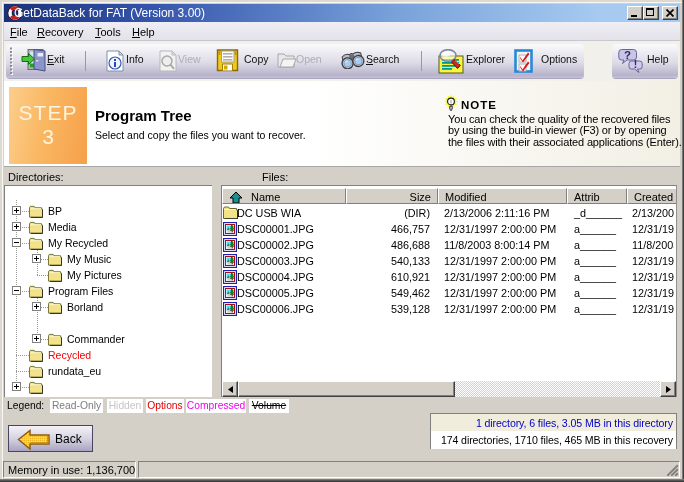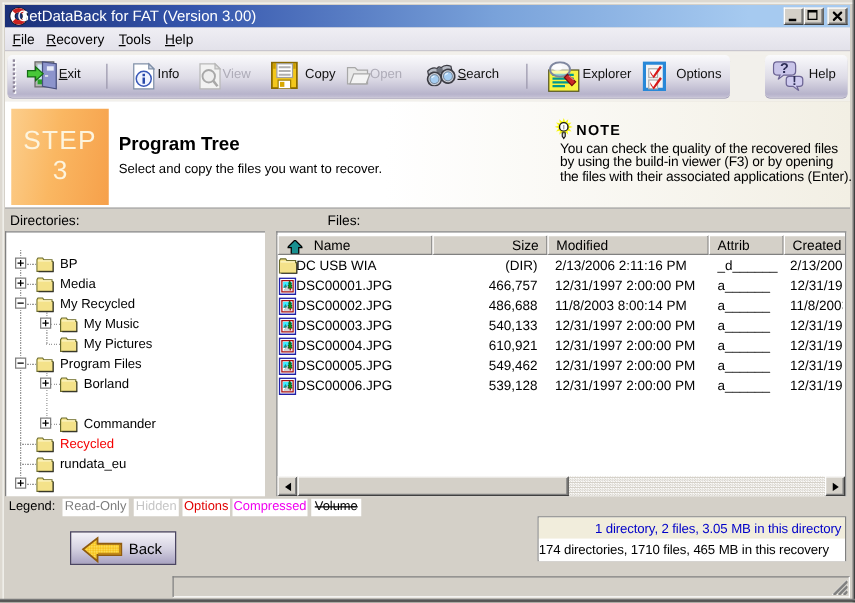--- a/index.html
+++ b/index.html
@@ -83,29 +83,29 @@
   border-top:1px solid #ffffff; border-left:1px solid #ffffff;
   border-right:1px solid #404040; border-bottom:1px solid #404040;
   box-shadow:inset -1px -1px 0 #808080;
 }
 
 #legend { position:absolute; left:0px; top:400px; width:684px; height:14px; font-size:10.3px; }
 .lpatch { position:absolute; top:-1px; background:#fff; text-align:center; height:14px; padding-top:1px; }
 
 #backbtn { position:absolute; left:8px; top:425px; width:85px; height:27px;
   background:linear-gradient(#f4f2f8,#d6d3e2 50%,#a9a3c2);
-  border:1px solid #4a4462;margin-left:48px; }
+  border:1px solid #4a4462; }
 #backbtn span { position:absolute; left:46px; top:6px; font-size:12px; }
 
 #infopanel { position:absolute; left:430px; top:413px; width:247px; height:36px;
   border:1px solid #808080; background:#fff; }
 #infopanel .r1 { position:absolute; left:0; top:0; width:100%; height:17px; background:#f1eddc;
   color:#0000c8; text-align:right; padding:3px 3px 0 0; white-space:nowrap; font-size:10.6px; letter-spacing:-0.1px; }
 #infopanel .r2 { position:absolute; left:0; top:17px; width:100%; height:18px; background:#ffffff;
-  color:#000; padding:3px 3px 0 0; white-space:nowrap; font-size:10.6px; letter-spacing:-0.1px; }
+  color:#000; text-align:right; padding:3px 3px 0 0; white-space:nowrap; font-size:10.6px; letter-spacing:-0.1px; }
 
 #statusbar { position:absolute; left:2px; top:459px; width:680px; height:21px; }
 .spanel { position:absolute; top:2px; height:17px; font-size:11px;
   border-top:1px solid #808080; border-left:1px solid #808080;
   border-right:1px solid #ffffff; border-bottom:1px solid #ffffff; background:#d4d0c8; }
 </style>
 </head>
 <body>
 <div id="win"></div>
 <div class="fline" style="left:0;top:0;width:684px;height:2px;background:#ddd9d1"></div>
@@ -558,25 +558,28 @@
           <rect x="1" y="1" width="1" height="1" fill="#f0b820"></rect>
         </pattern>
       </defs>
     <path d="M13 1.5 L13 6 L32 6 L32 15 L13 15 L13 20 L1.5 10.5 Z" fill="url(#dith)" stroke="#905c10" stroke-width="1.5"></path>
     <path d="M31 7 L31 14 L13.5 14" fill="none" stroke="#c08818" stroke-width="1.6"></path>
   </svg>
   <span>Back</span>
 </div>
 
 <div id="infopanel">
-  <div class="r1">1 directory, 2 files, 3.05 MB in this directory</div>
+  <div class="r1">1 directory, 6 files, 3.05 MB in this directory</div>
   <div class="r2">174 directories, 1710 files, 465 MB in this recovery</div>
 </div>
 
 <div id="statusbar">
+  <div class="spanel" style="left:1px;width:133px">
+      <span style="position:absolute;left:4px;top:2px;white-space:nowrap">Memory in use: 1,136,700</span>
+    </div>
   <div class="spanel" style="left:136px;width:542px">
     <svg class="abs" style="right:1px;bottom:1px" width="13" height="13" viewBox="0 0 13 13">
       <path d="M13 1 L1 13" stroke="#ffffff" stroke-width="1"></path>
       <path d="M13 2 L2 13" stroke="#808080" stroke-width="2"></path>
       <path d="M13 5 L5 13" stroke="#ffffff" stroke-width="1"></path>
       <path d="M13 6 L6 13" stroke="#808080" stroke-width="2"></path>
       <path d="M13 9 L9 13" stroke="#ffffff" stroke-width="1"></path>
       <path d="M13 10 L10 13" stroke="#808080" stroke-width="2"></path>
     </svg>
   </div>

